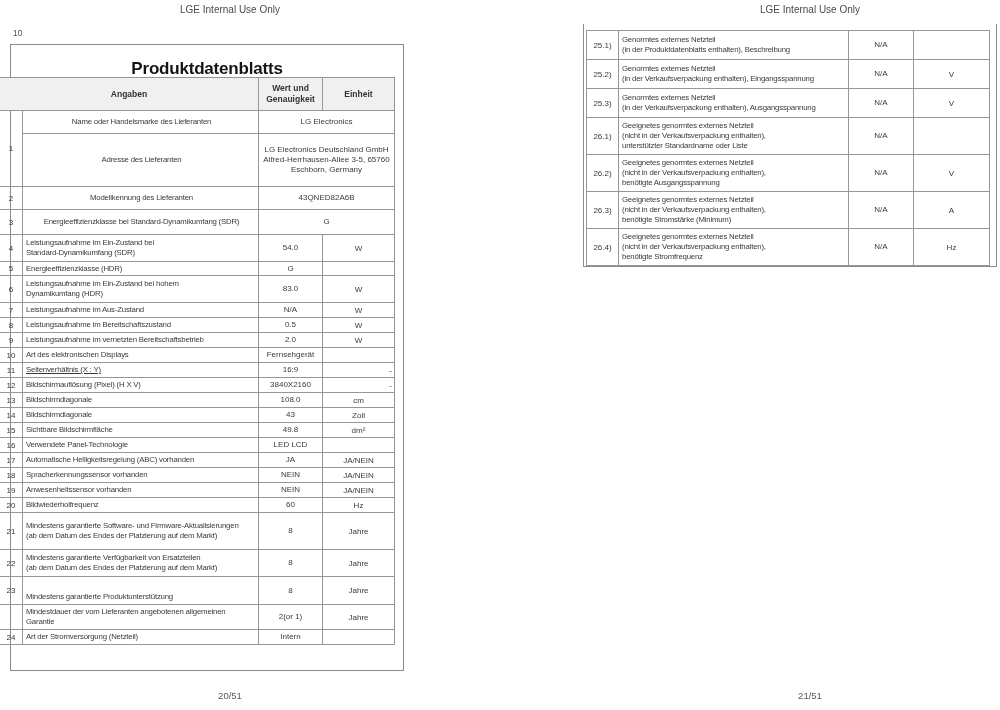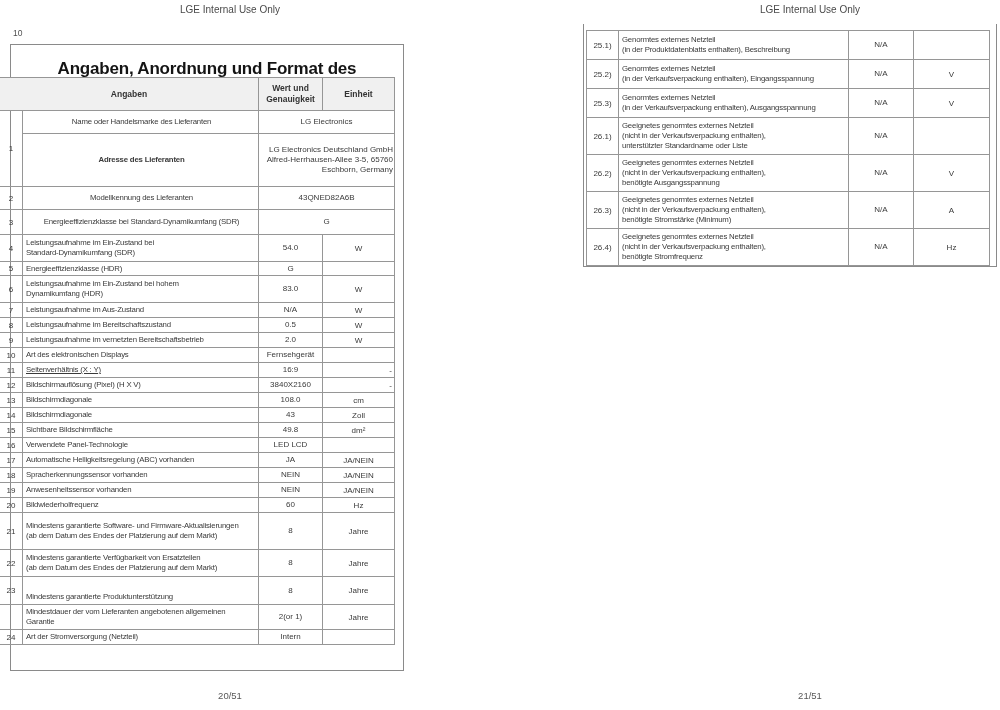--- a/index.html
+++ b/index.html
@@ -53,21 +53,20 @@
 </head>
 <body>
 
 <div id="wm-left" class="watermark">LGE Internal Use Only</div>
 <div id="wm-right" class="watermark">LGE Internal Use Only</div>
 
 <div id="sec-num">10</div>
 
 <div id="box-left">
   <div id="title">
-    <div>Angaben, Anordnung und Format des</div>
     <div>Produktdatenblatts</div>
   </div>
 </div>
 
 <table id="tbl-left">
   <colgroup>
       <col style="width:23px">
       <col style="width:236px">
       <col style="width:64px">
       <col style="width:72px">
@@ -83,24 +82,24 @@
       <tr>
         <td class="num" rowspan="2">1</td>
         <td class="desc ctr" style="padding-top: 6px; padding-bottom: 6px;">
           <div>Name oder Handelsmarke des Lieferanten</div>
         </td>
         <td class="val" colspan="2" style="padding-top: 6px; padding-bottom: 6px;">
           <div>LG Electronics</div>
         </td>
       </tr>
       <tr>
-        <td class="desc ctr" style="padding-top: 11px; padding-bottom: 11px; font-weight: bold;">
+        <td class="desc ctr" style="padding-top: 11px; padding-bottom: 11px;">
           <div>Adresse des Lieferanten</div>
         </td>
-        <td class="val" colspan="2" style="padding-top: 11px; padding-bottom: 11px; text-align: right;">
+        <td class="val" colspan="2" style="padding-top: 11px; padding-bottom: 11px;">
           <div>LG Electronics Deutschland GmbH</div>
           <div>Alfred-Herrhausen-Allee 3-5, 65760</div>
           <div>Eschborn, Germany</div>
         </td>
       </tr>
       <tr>
         <td class="num">2</td>
         <td class="desc ctr" style="padding-top: 6px; padding-bottom: 6px;">
           <div>Modellkennung des Lieferanten</div>
         </td>

